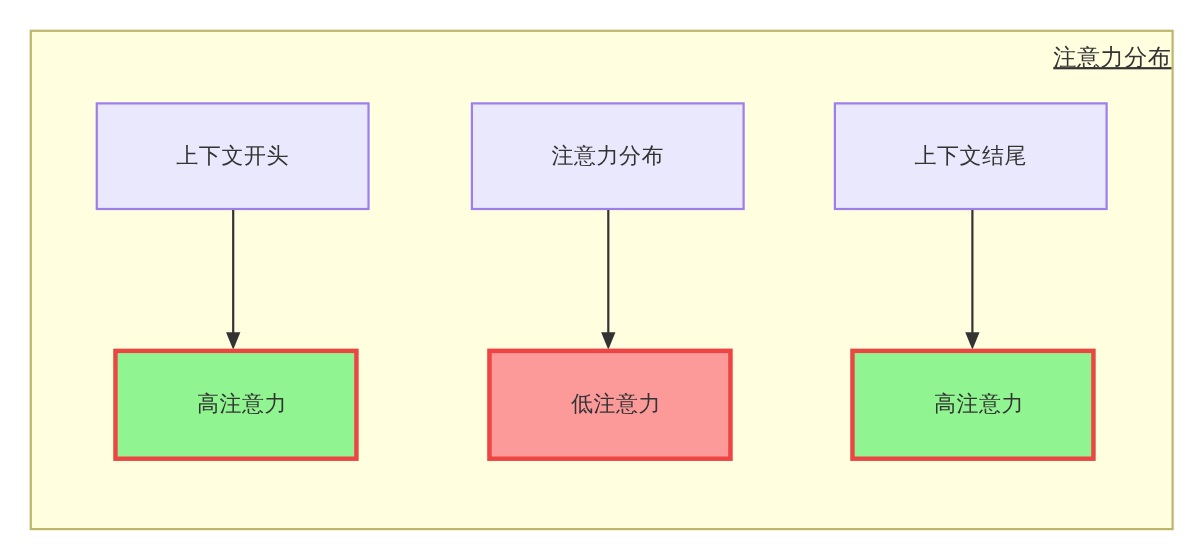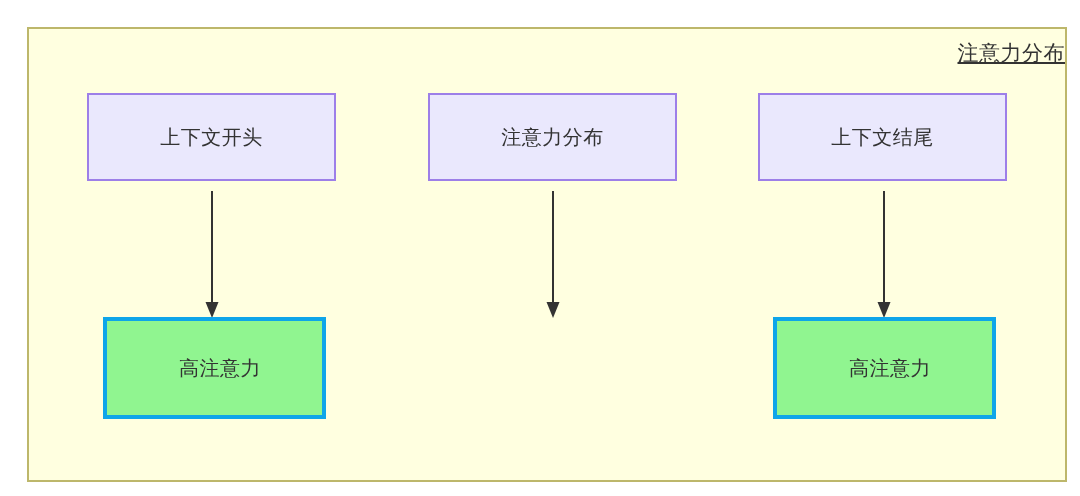--- a/index.html
+++ b/index.html
@@ -56,30 +56,30 @@
     justify-content: center;
     color: #333333;
     font-size: 20px;
     line-height: 1;
     white-space: nowrap;
     letter-spacing: 0.5px;
   }
 
   .node.ctx {
     width: 249px;
-    height: 88px;
+    height: 98px;
     background: #eae8fd;
     border: 2px solid #9d7fe8;
     top: 93px;
   }
 
   .node.attn {
     width: 223px;
     height: 102px;
-    border: 4px solid #0ea5e9;
+    border: 4px solid #ef4444;
     top: 317px;
     padding-left: 11px;
   }
 
   .node.attn.high { background: #90f590; }
   .node.attn.low  { background: #fc9a9a; }
 
   
   .col1-top { left: 87px; }
   .col2-top { left: 428px; }
@@ -142,18 +142,21 @@
     <svg width="16" height="128" viewBox="0 0 16 128" xmlns="http://www.w3.org/2000/svg">
       <line x1="8" y1="0" x2="8" y2="117" stroke="#333333" stroke-width="2"></line>
       <polygon points="8,127 1.5,111 14.5,111" fill="#333333"></polygon>
     </svg>
   </div>
 
   <div class="node attn high col1-bot">
     <span>高注意力</span>
   </div>
 
+  <div class="node attn low col2-bot">
+    <span>低注意力</span>
+  </div>
 
   <div class="node attn high col3-bot">
     <span>高注意力</span>
   </div>
 
 </div>
 
 </body></html>

